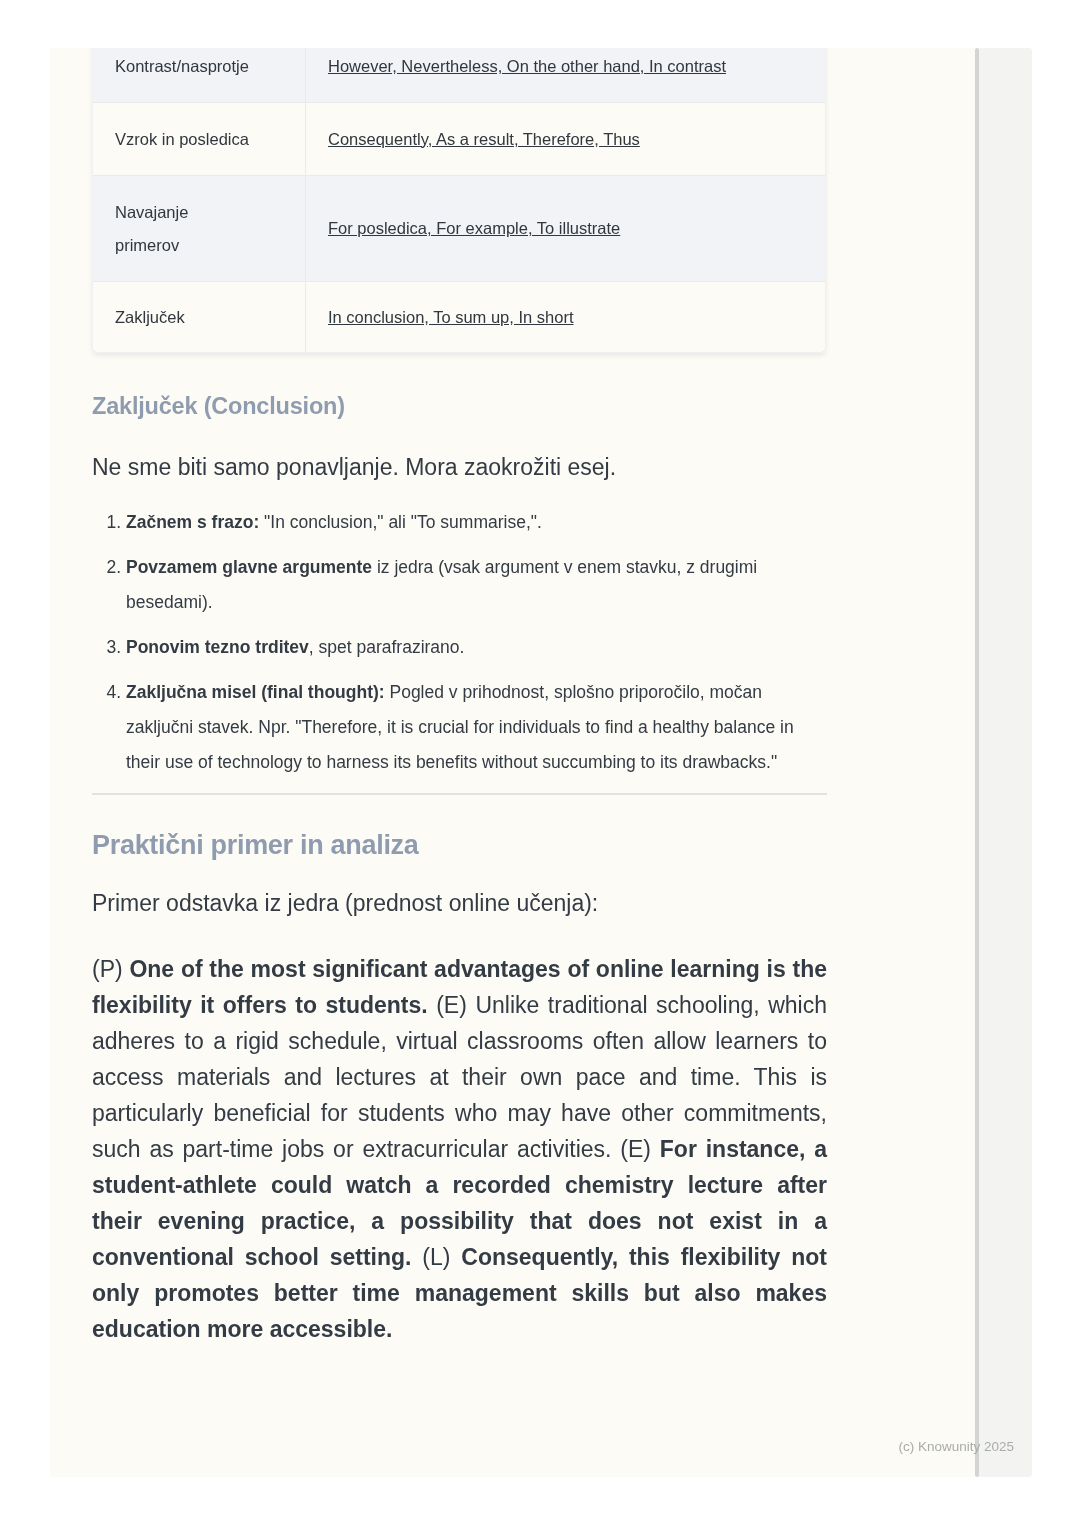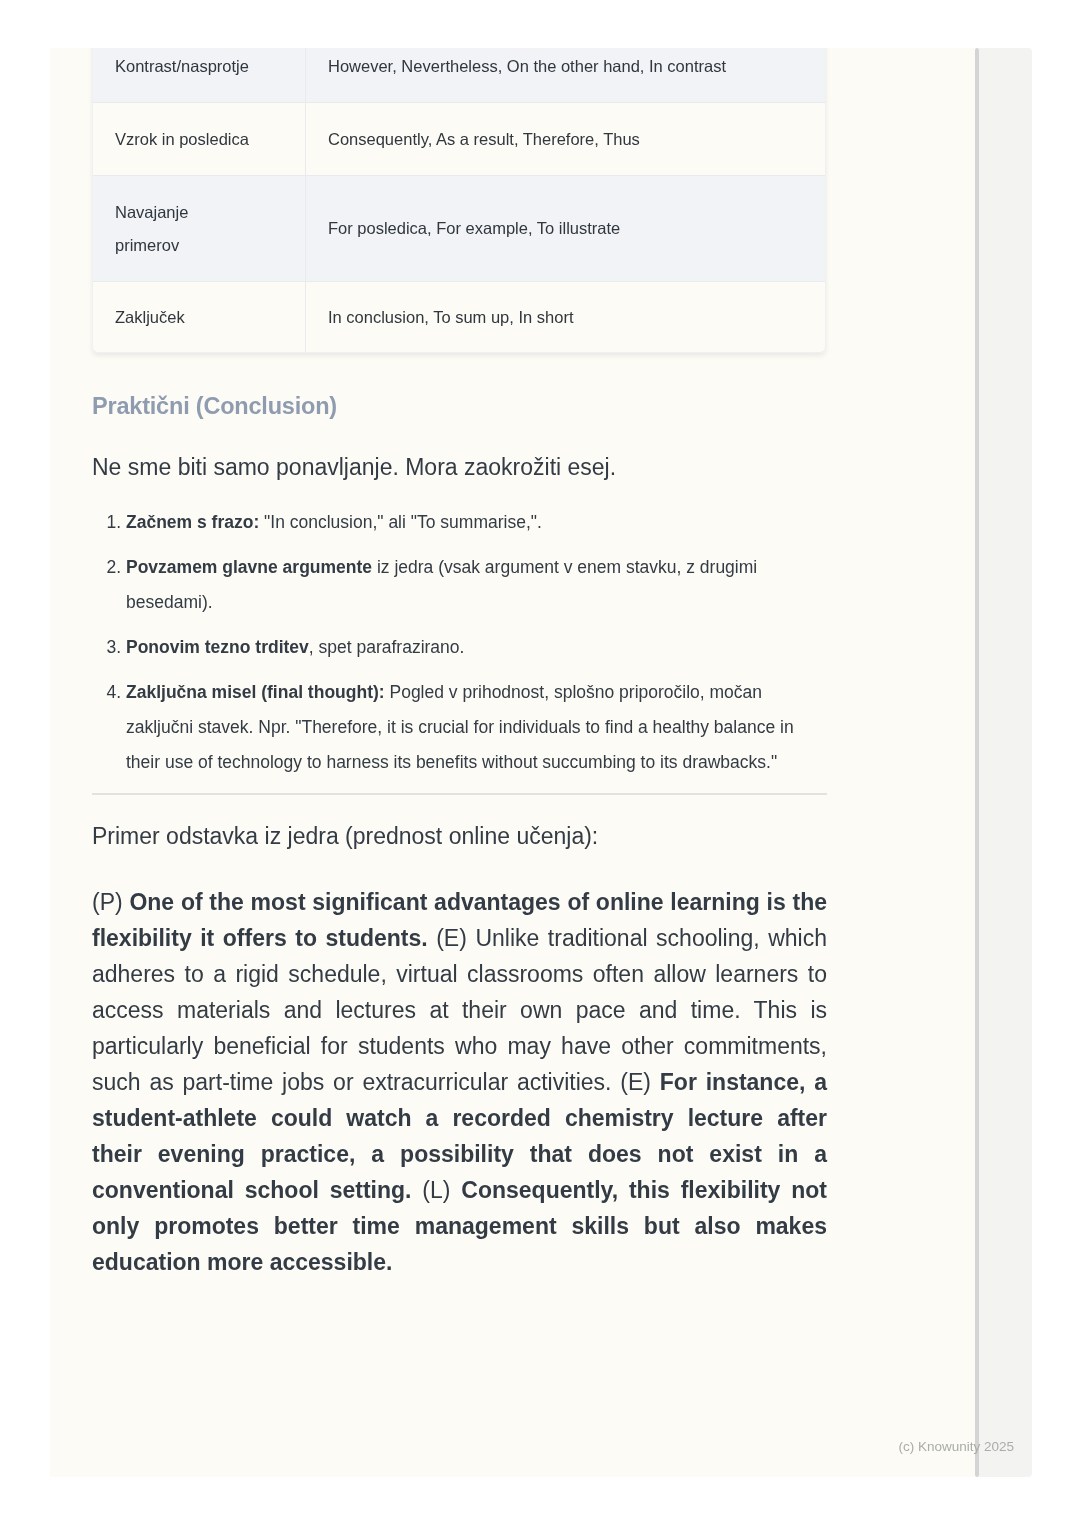--- a/index.html
+++ b/index.html
@@ -56,20 +56,21 @@
     border-collapse: separate;
     border-spacing: 0;
     font-size: 16.5px;
     line-height: 33px;
     color: #30373f;
   }
   table.lw td {
     vertical-align: middle;
     padding: 0 22px;
     border-top: 1px solid #e8eaec;
+    text-decoration: underline;
   }
   table.lw tr:first-child td { border-top: none; }
   table.lw td.term {
     width: 168px;
     border-right: 1px solid #e8eaec;
   }
   tr.shaded td { background: #f1f3f6; }
   tr.r0 td { height: 71px; }
   tr.r1 td { height: 72px; }
   tr.r2 td { height: 105px; }
@@ -153,33 +154,34 @@
             <td class="phrases">For posledica, For example, To illustrate</td>
           </tr>
           <tr class="r3">
             <td class="term"><span class="term-inner">Zaključek</span></td>
             <td class="phrases">In conclusion, To sum up, In short</td>
           </tr>
         </tbody>
       </table>
     </div>
 
-    <h3 class="h-sub">Praktični (Conclusion)</h3>
+    <h3 class="h-sub">Zaključek (Conclusion)</h3>
 
     <p class="intro">Ne sme biti samo ponavljanje. Mora zaokrožiti esej.</p>
 
     <ol class="steps">
       <li><strong>Začnem s frazo:</strong><span> "In conclusion," ali "To summarise,".</span></li>
       <li><strong>Povzamem glavne argumente</strong><span> iz jedra (vsak argument v enem stavku, z drugimi besedami).</span></li>
       <li><strong>Ponovim tezno trditev</strong><span>, spet parafrazirano.</span></li>
       <li><strong>Zaključna misel (final thought):</strong><span> Pogled v prihodnost, splošno priporočilo, močan zaključni stavek. Npr. "Therefore, it is crucial for individuals to find a healthy balance in their use of technology to harness its benefits without succumbing to its drawbacks."</span></li>
     </ol>
 
     <hr class="divider">
 
+    <h2 class="h-main">Praktični primer in analiza</h2>
 
 
     <p class="example-label">Primer odstavka iz jedra (prednost online učenja):</p>
 
     <p class="body-par"><span>(P) </span><strong>One of the most significant advantages of online learning is the flexibility it offers to students.</strong><span> (E) Unlike traditional schooling, which adheres to a rigid schedule, virtual classrooms often allow learners to access materials and lectures at their own pace and time. This is particularly beneficial for students who may have other commitments, such as part-time jobs or extracurricular activities. (E) </span><strong>For instance, a student-athlete could watch a recorded chemistry lecture after their evening practice, a possibility that does not exist in a conventional school setting.</strong><span> (L) </span><strong>Consequently, this flexibility not only promotes better time management skills but also makes education more accessible.</strong></p>
 
   </div>
 </div>
 
 <div class="edge-line"></div>

